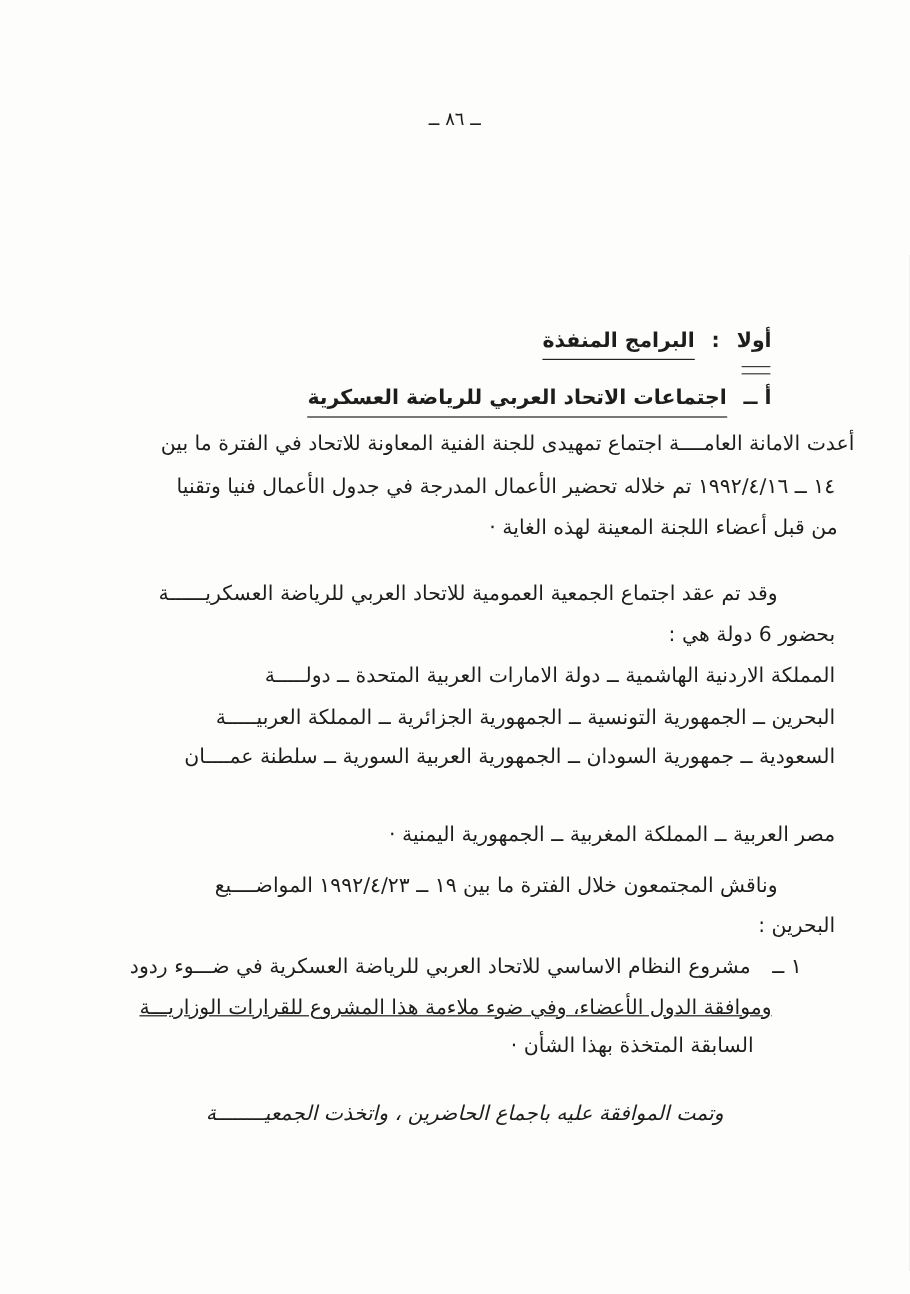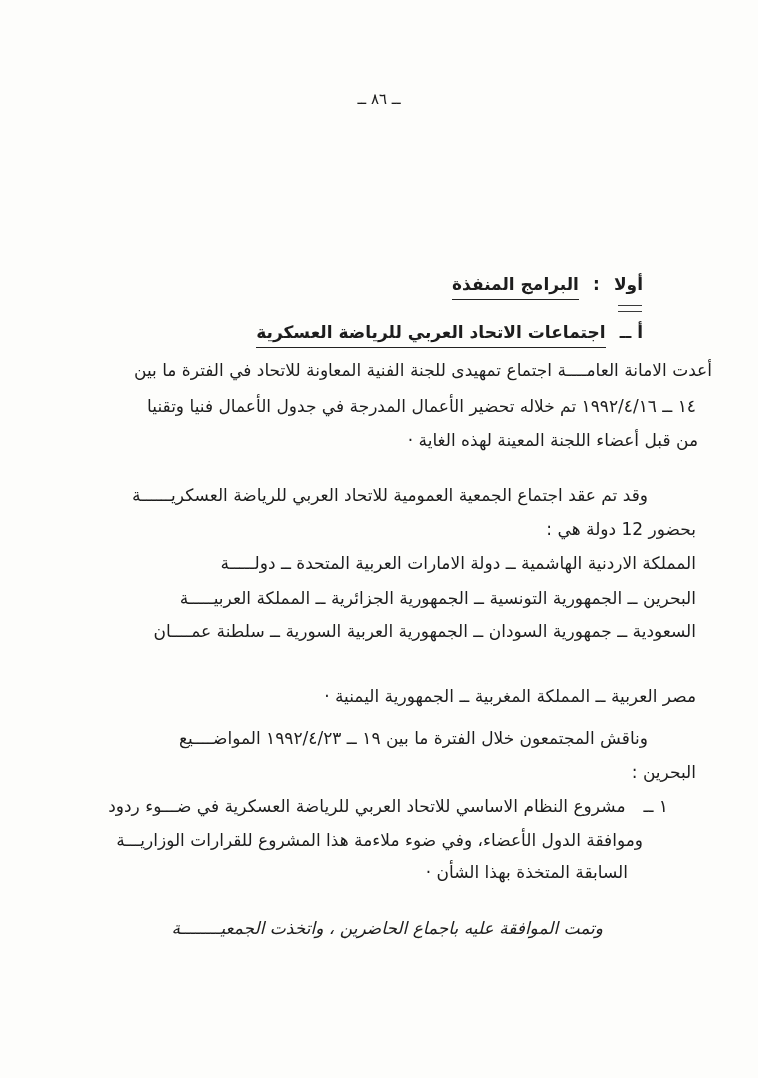--- a/index.html
+++ b/index.html
@@ -55,32 +55,32 @@
   <div class="line heading h1row" style="top:322px; right:115px;">
     <span>أ ــ</span>
     <span class="u">اجتماعات الاتحاد العربي للرياضة العسكرية</span>
   </div>
 
   <div class="line" style="top:360px; right:46px;">أعدت الامانة العامــــة اجتماع تمهيدى للجنة الفنية المعاونة للاتحاد في الفترة ما بين</div>
   <div class="line" style="top:396px; right:62px;text-align:right;">١٤ ــ ١٩٩٢/٤/١٦ تم خلاله تحضير الأعمال المدرجة في جدول الأعمال فنيا وتقنيا</div>
   <div class="line" style="top:485px; right:110px;">وقد تم عقد اجتماع الجمعية العمومية للاتحاد العربي للرياضة العسكريــــــة</div>
 
   <div class="line" style="top:430px; right:60px;">من قبل أعضاء اللجنة المعينة لهذه الغاية ·</div>
-  <div class="line" style="top:519px; right:62px;">بحضور 12 دولة هي :</div>
+  <div class="line" style="top:519px; right:62px;">بحضور 6 دولة هي :</div>
 
   <div class="line" style="top:553px; right:62px;">المملكة الاردنية الهاشمية ــ دولة الامارات العربية المتحدة ــ دولـــــة</div>
   <div class="line" style="top:588px; right:62px;">البحرين ــ الجمهورية التونسية ــ الجمهورية الجزائرية ــ المملكة العربيـــــة</div>
   <div class="line" style="top:621px; right:62px;">السعودية ــ جمهورية السودان ــ الجمهورية العربية السورية ــ سلطنة عمــــان</div>
   <div class="line" style="top:686px; right:62px;">مصر العربية ــ المملكة المغربية ــ الجمهورية اليمنية ·</div>
 
   <div class="line" style="top:728px; right:110px;">وناقش المجتمعون خلال الفترة ما بين ١٩ ــ ١٩٩٢/٤/٢٣ المواضــــيع</div>
   <div class="line" style="top:762px; right:62px;">البحرين :</div>
 
   <div class="line itemrow" style="top:796px; right:90px;">
     <span>١ ــ</span>
     <span>مشروع النظام الاساسي للاتحاد العربي للرياضة العسكرية في ضـــوء ردود</span>
   </div>
-  <div class="line" style="top:830px; right:115px;">وموافقة الدول الأعضاء، وفي ضوء ملاءمة هذا المشروع للقرارات الوزاريـــة</div>
+  <div class="line" style="top:830px; right:115px;text-decoration:underline;">وموافقة الدول الأعضاء، وفي ضوء ملاءمة هذا المشروع للقرارات الوزاريـــة</div>
   <div class="line" style="top:862px; right:130px;">السابقة المتخذة بهذا الشأن ·</div>
 
   <div class="line" style="top:918px; right:155px;font-style:italic;">وتمت الموافقة عليه باجماع الحاضرين ، واتخذت الجمعيــــــــة</div>
 
 </div>
 
 </body></html>

